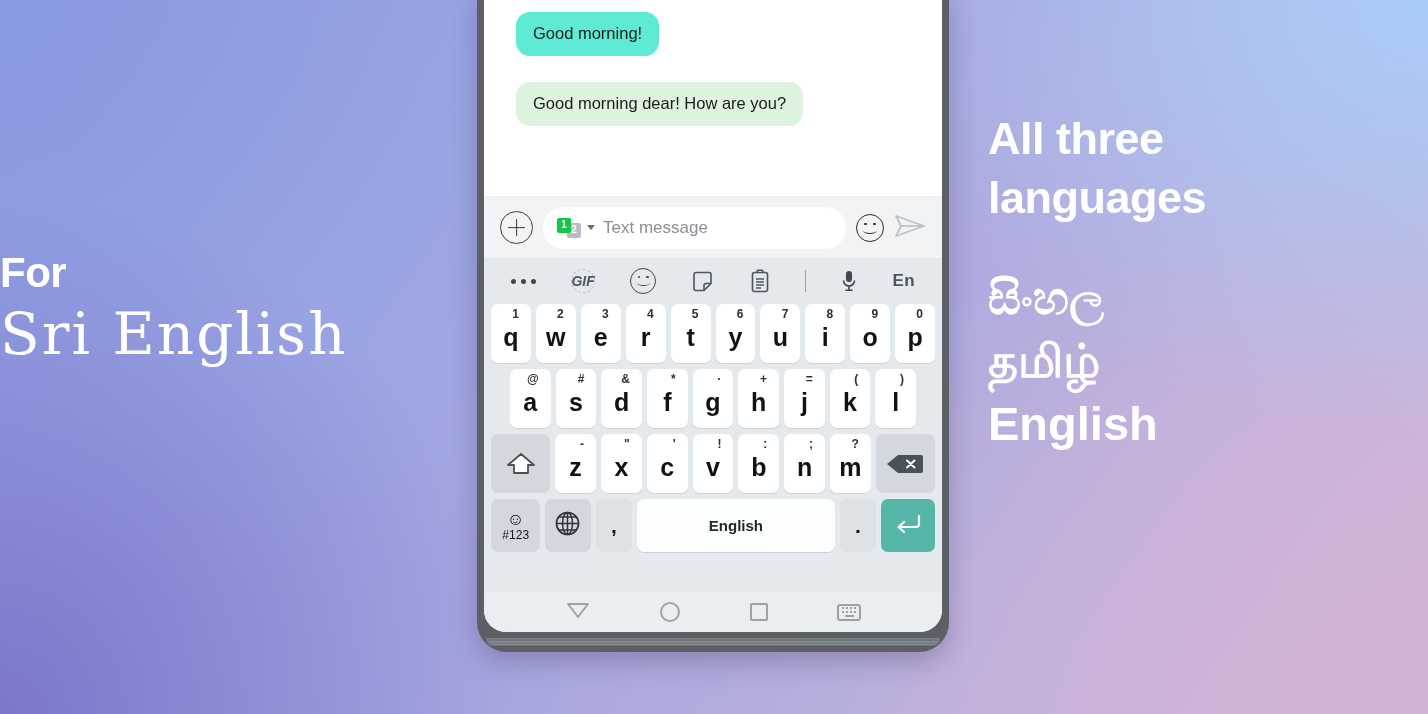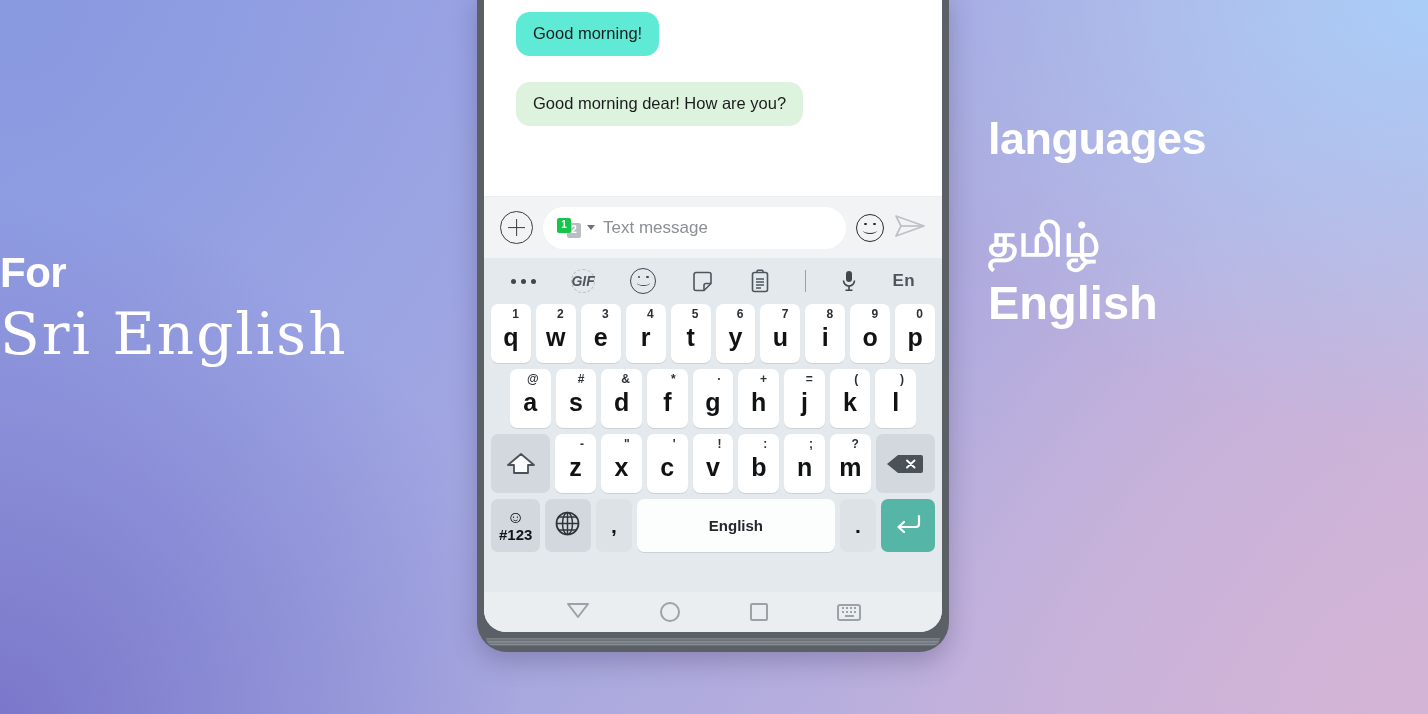--- a/index.html
+++ b/index.html
@@ -237,21 +237,21 @@
   }
   .key.fn { background: #d3d8de; box-shadow: none; }
   .kb-row.r2 { padding: 0 22px; }
   .kb-row.r3 .key.letter { flex: 1 1 0; }
   .key.shift, .key.backspace { flex: 1.45 1 0; }
 
   .kb-row.r4 { height: 56px; margin-bottom: 0; }
   .kb-row.r4 .key { height: 53px; }
   .key.sym123 { flex: 1.15 1 0; flex-direction: column; gap: 1px; }
   .key.sym123 .glyph { font-size: 17px; line-height: 1; margin:0; }
-  .key.sym123 .sub { font-size: 15px; font-weight: bold; color:#11151a; line-height:1; }
+  .key.sym123 .sub { font-size: 12px; font-weight: normal; color:#11151a; line-height:1; }
   .key.globe { flex: 1.05 1 0; }
   .key.comma, .key.period { flex: 0.85 1 0; background:#dde2e7; box-shadow:none; }
   .key.comma .main, .key.period .main { font-size: 21px; margin-top: 0; }
   .key.space { flex: 4.6 1 0; background: #fcfdfd; }
   .key.space .main { font-size: 15px; font-weight: 600; color: #23282d; margin-top: 0; }
   .key.enter { flex: 1.25 1 0; background: #55b5a6; box-shadow: none; }
 
   
   .navbar {
     height: 40px;
@@ -273,23 +273,25 @@
 </head>
 <body>
 
 <div class="left-copy">
   <div class="for">For</div>
   <div class="sri">Sri English</div>
 </div>
 
 <div class="right-copy">
   <div class="headline">
+    <div>All three</div>
     <div>languages</div>
   </div>
   <div class="langs">
+    <div class="lang sinhala">සිංහල</div>
     <div class="lang tamil">தமிழ்</div>
     <div class="lang">English</div>
   </div>
 </div>
 
 <div class="phone">
   <div class="screen">
 
     <div class="chat">
       <div class="row-in">

